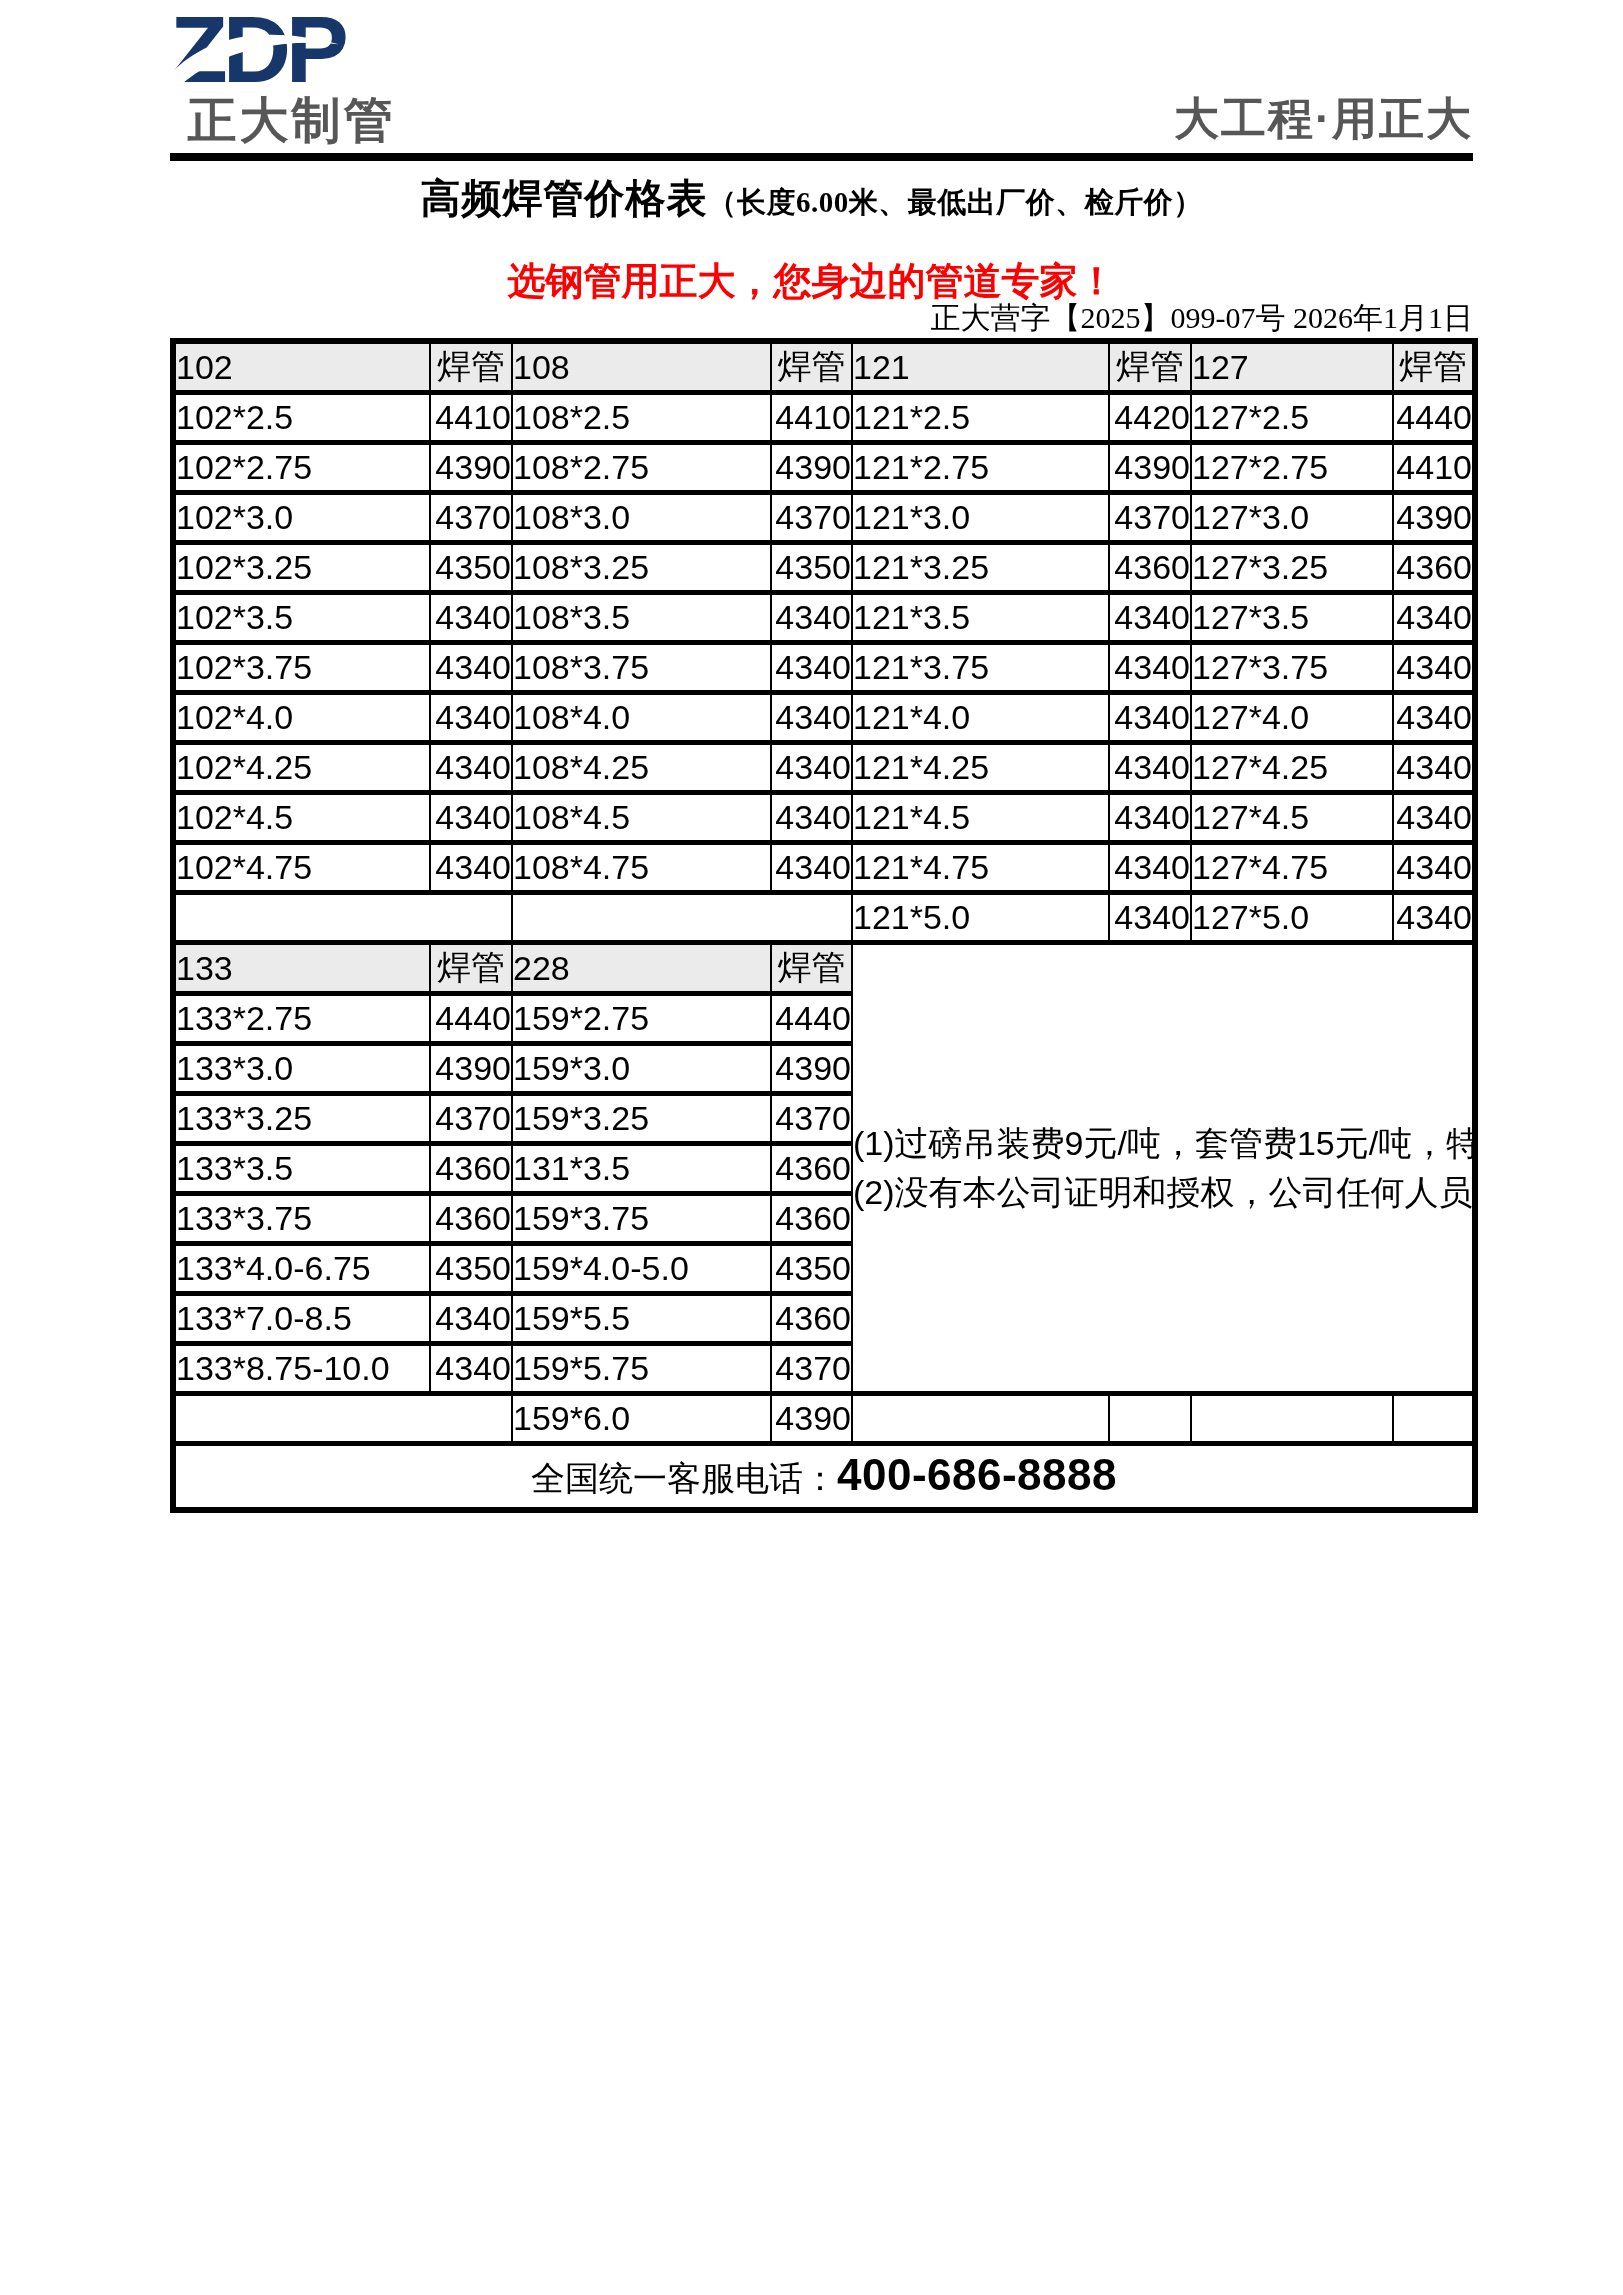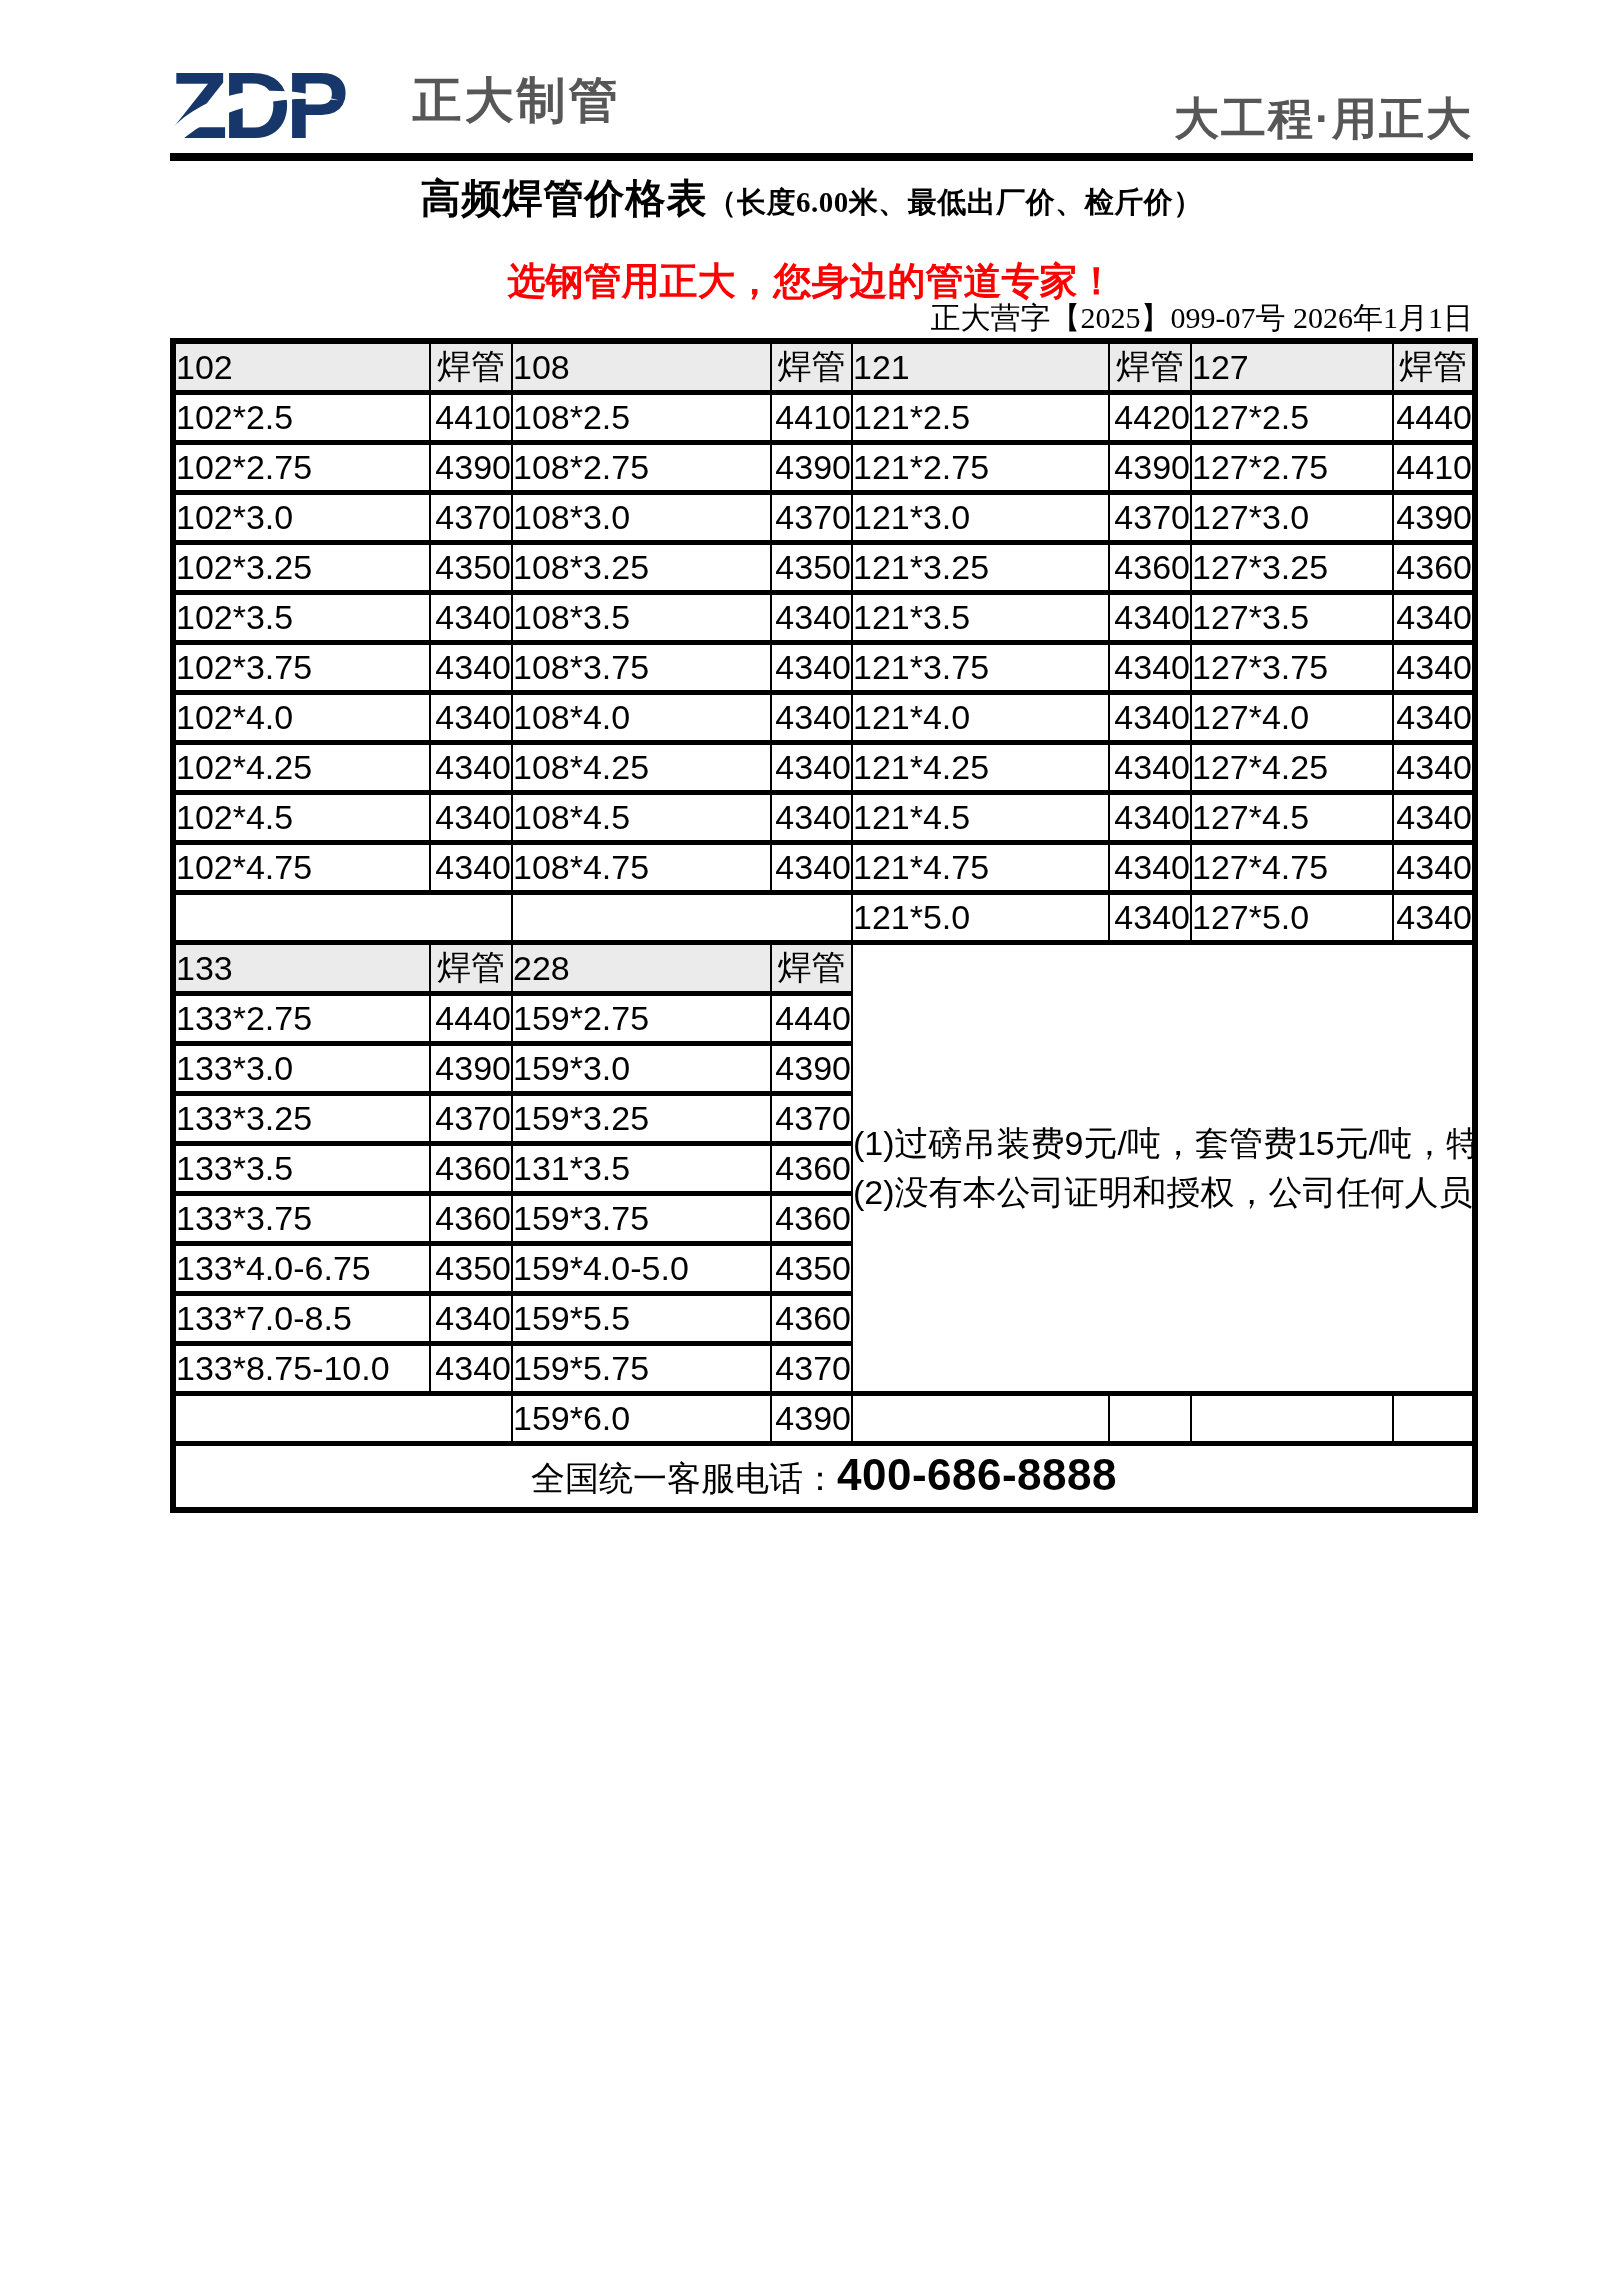--- a/index.html
+++ b/index.html
@@ -12,21 +12,21 @@
     color:#000;
     overflow:hidden;
   }
 
   
   .brand-bar {
     position:absolute; left:170px; top:57px; width:1303px; height:95px;
   }
   .logo-group {
     position:absolute; left:0; bottom:0;
-    display:flex; align-items:center;
+    display:flex; align-items:flex-start;flex-direction:column;
   }
   .zdp-svg { display:block; }
   .brand-name {
     font-family:"Liberation Sans", sans-serif;
     font-weight:bold;
     font-size:49px;
     letter-spacing:3.1px;
     color:#575757;
     line-height:1;
     margin-left:17.4px;

